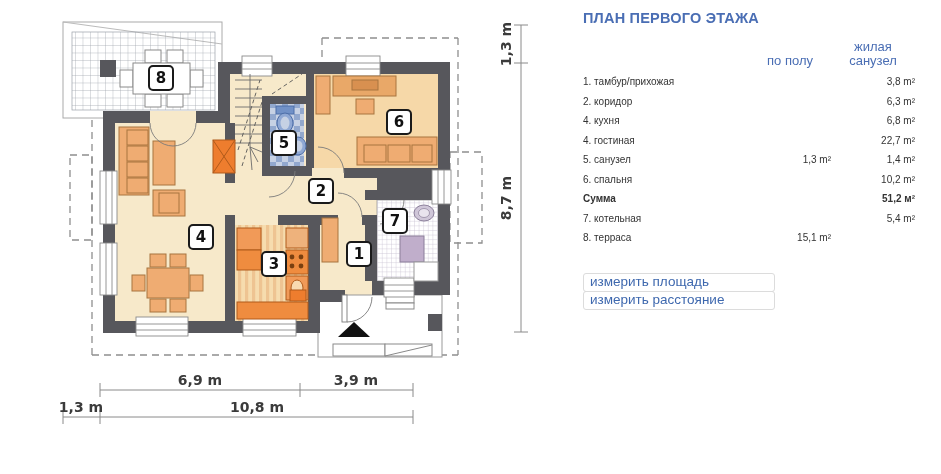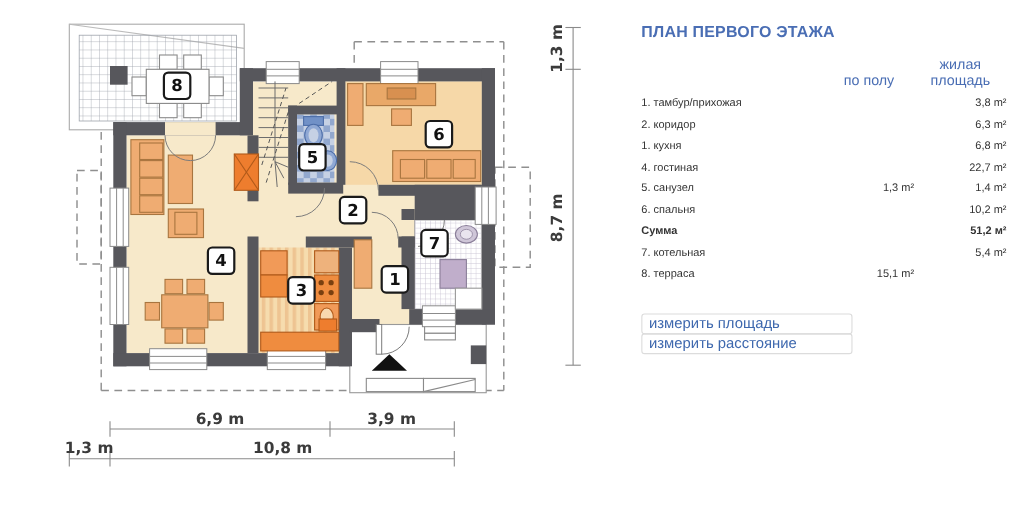--- a/index.html
+++ b/index.html
@@ -1,19 +1,19 @@
 <!DOCTYPE html>
 <html><head>
 <meta charset="utf-8">
 <style>
   html,body{margin:0;padding:0;background:#fff;}
   #stage{position:relative;width:941px;height:474px;background:#fff;overflow:hidden;
          font-family:"Liberation Sans",sans-serif;}
   
-  #panel{position:absolute;left:583px;top:22px;width:332px;}
+  #panel{position:absolute;left:583px;top:10px;width:332px;}
   .p-title{font-size:14.5px;font-weight:bold;color:#4a6eb4;letter-spacing:.2px;}
   .p-head{display:grid;grid-template-columns:1fr 82px 84px;margin-top:14px;
           color:#4a6eb4;font-size:13px;line-height:14px;align-items:end;}
   .p-head .c2,.p-head .c3{text-align:center;}
   #rows{margin-top:4px;}
   .row{display:grid;grid-template-columns:1fr 82px 84px;font-size:10px;color:#333;
        line-height:19.5px;}
   .row .c2,.row .c3{text-align:right;}
   .row.bold{font-weight:bold;}
   #links{margin-top:26px;width:192px;}
@@ -343,36 +343,36 @@
     </g>
   </svg>
 
   <div id="panel">
     <div class="p-title">ПЛАН ПЕРВОГО ЭТАЖА</div>
     <div class="p-head">
       <span class="c1"></span>
       <span class="c2">по полу</span>
       <span class="c3">
         <span>жилая</span><br>
-        <span>площадь</span>
+        <span>санузел</span>
       </span>
     </div>
     <div id="rows">
         <div class="row">
           <span class="c1">1. тамбур/прихожая</span>
           <span class="c2"></span>
           <span class="c3">3,8 m²</span>
         </div>
         <div class="row">
           <span class="c1">2. коридор</span>
           <span class="c2"></span>
           <span class="c3">6,3 m²</span>
         </div>
         <div class="row">
-          <span class="c1">1. кухня</span>
+          <span class="c1">4. кухня</span>
           <span class="c2"></span>
           <span class="c3">6,8 m²</span>
         </div>
         <div class="row">
           <span class="c1">4. гостиная</span>
           <span class="c2"></span>
           <span class="c3">22,7 m²</span>
         </div>
         <div class="row">
           <span class="c1">5. санузел</span>

